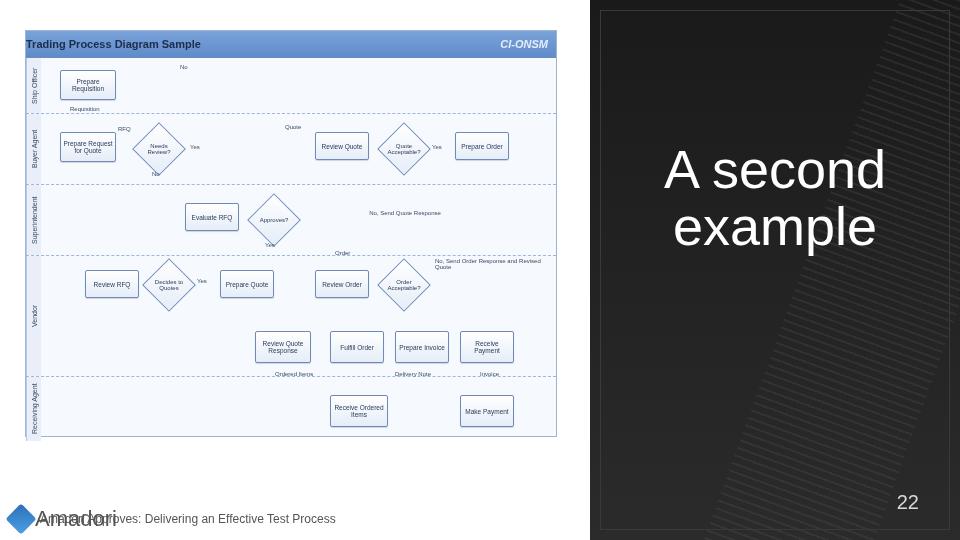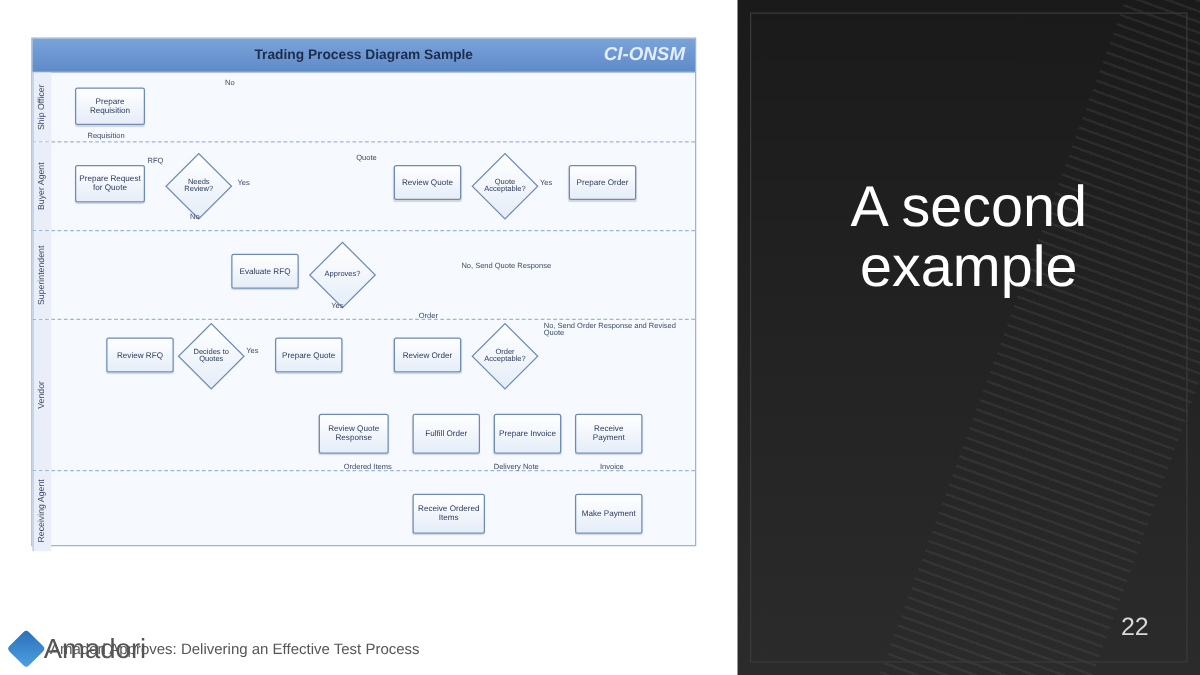--- a/index.html
+++ b/index.html
@@ -1,30 +1,30 @@
 <!DOCTYPE html>
 <html><head>
 <meta charset="utf-8">
 <style>
   html,body{margin:0;padding:0;width:960px;height:540px;font-family:"Segoe UI",Arial,sans-serif;background:#fff;overflow:hidden}
   .slide{position:relative;width:960px;height:540px;background:#fff}
   .right-panel{position:absolute;right:0;top:0;width:370px;height:540px;background:linear-gradient(180deg,#1a1a1a 0%,#2b2b2b 100%)}
   .rp-inner{position:absolute;left:10px;top:10px;right:10px;bottom:10px;border:1px solid #3a3a3a}
-  .rp-title{position:absolute;left:0;right:0;top:130px;text-align:center;color:#fff;font-size:46px;font-weight:300;line-height:1.05}
+  .rp-title{position:absolute;left:0;right:0;top:130px;text-align:center;color:#fff;font-size:54px;font-weight:300;line-height:1.05}
   .rp-page{position:absolute;right:30px;bottom:15px;color:#d9d9d9;font-size:20px}
   .rp-stripes{position:absolute;right:0;top:-60px;width:160px;height:700px;transform:rotate(20deg);opacity:.25;background:repeating-linear-gradient(0deg,#555 0 2px,transparent 2px 8px)}
   .footer{position:absolute;left:40px;bottom:14px;color:#555;font-size:12px}
   .logo{position:absolute;left:10px;bottom:8px;display:flex;align-items:center;gap:3px}
   .logo-mark{width:22px;height:22px;background:linear-gradient(135deg,#2a6fb7,#4ea0e4);border-radius:3px;transform:rotate(45deg)}
   .logo-text{font-size:22px;color:#555;font-weight:400}
 
   
   .diagram{position:absolute;left:25px;top:30px;width:530px;height:405px;border:1px solid #9cb4d6;background:#f6f9fe}
-  .d-head{height:26px;background:linear-gradient(180deg,#7aa3d9,#5f8bc9);border-bottom:1px solid #6a8cc0;color:#1d2d4c;font-size:11px;font-weight:700;text-align:center;line-height:26px;position:relative}
-  .d-head .brand{position:absolute;right:8px;top:0;font-size:15px;color:#e3edfb;font-weight:600;font-style:italic}
+  .d-head{height:26px;background:linear-gradient(180deg,#7aa3d9,#5f8bc9);border-bottom:1px solid #6a8cc0;color:#1d2d4c;font-size:11px;font-weight:700;line-height:26px;position:relative}
+  .d-head .brand{position:absolute;right:8px;top:0;font-size:11px;color:#e3edfb;font-weight:600;font-style:italic}
   .lane{position:relative;border-bottom:1px dashed #9fb6d6}
   .lane:last-child{border-bottom:none}
   .lane-label{position:absolute;left:0;top:0;bottom:0;width:14px;background:#e9eef8;border-right:1px solid #b9c9e2;font-size:7px;color:#3b4a66;writing-mode:vertical-rl;transform:rotate(180deg);text-align:center;display:flex;align-items:center;justify-content:center}
   .lane-body{position:relative;margin-left:14px;height:100%}
   .lanes{position:relative;height:379px}
   .box{position:absolute;background:linear-gradient(180deg,#fff,#e5edf8);border:1px solid #6e8bb8;border-radius:2px;font-size:6.5px;color:#2a3b5a;text-align:center;display:flex;align-items:center;justify-content:center;padding:1px 2px;box-shadow:0 1px 1px rgba(0,0,0,.15)}
   .diamond{position:absolute;width:36px;height:36px;transform:rotate(45deg);background:linear-gradient(135deg,#fff,#e5edf8);border:1px solid #6e8bb8}
   .diamond span{position:absolute;inset:0;display:flex;align-items:center;justify-content:center;transform:rotate(-45deg);font-size:6px;color:#2a3b5a;text-align:center}
   .txt{position:absolute;font-size:6px;color:#3b4a66;white-space:nowrap}
 </style>

